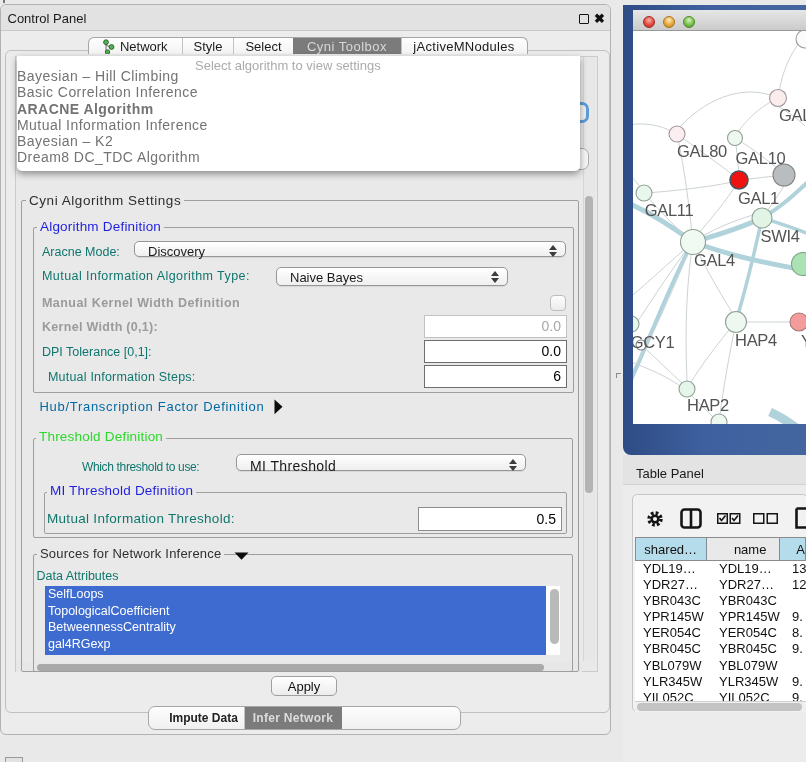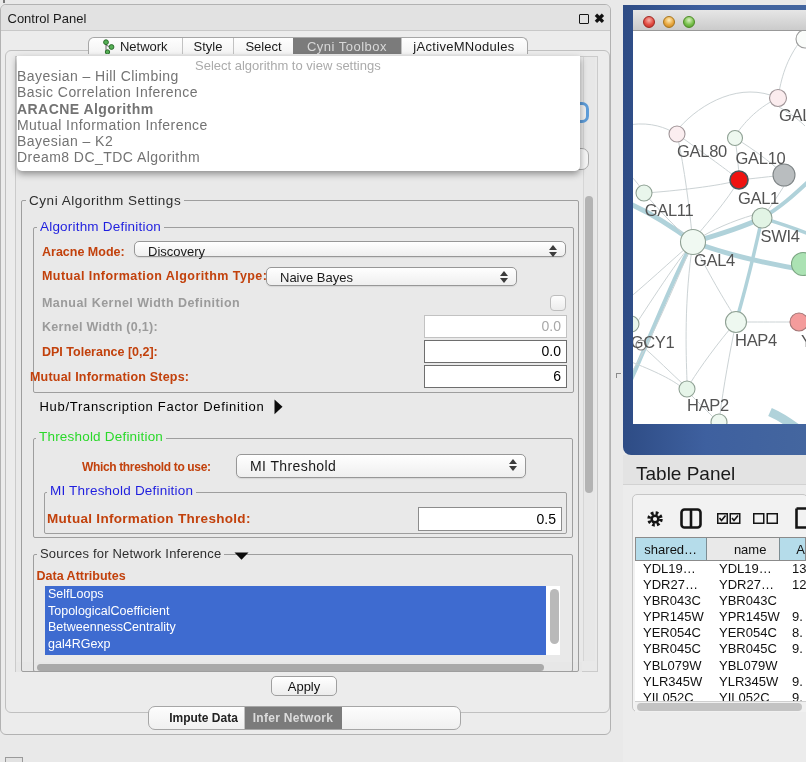--- a/index.html
+++ b/index.html
@@ -1,18 +1,18 @@
 <!DOCTYPE html>
 <html><head>
 <meta charset="utf-8">
 <style>
 * { margin:0; padding:0; box-sizing:border-box; }
 html,body { width:806px; height:762px; background:#e9e9e9; font-family:"Liberation Sans", sans-serif; overflow:hidden; position:relative; }
 .abs { position:absolute; }
-.lbl { position:absolute; line-height:16px; font-size:12.5px; font-weight:bold; color:#c2410c; white-space:nowrap; }
+.lbl { position:absolute; line-height:16px; font-size:12.5px; font-weight:normal; color:#0f766e; white-space:nowrap; }
 .glbl { position:absolute; line-height:16px; font-size:12.5px; font-weight:bold; color:#9b9b9b; white-space:nowrap; }
 .gtitle { position:absolute; line-height:14px; font-size:13.5px; letter-spacing:0.2px; color:#2e2e2e; background:#e9e9e9; padding:0 3px; white-space:nowrap; }
 .combo { position:absolute; border:1px solid #979797; border-radius:5px; background:linear-gradient(#ffffff,#f6f6f6 55%,#efefef); box-shadow:0 1px 1px rgba(0,0,0,0.08); }
 .combo .tx { position:absolute; left:13px; top:0; font-size:13px; color:#1a1a1a; }
 .arr { position:absolute; right:7px; width:9px; }
 .arr .up { width:0;height:0;border-left:4.5px solid transparent;border-right:4.5px solid transparent;border-bottom:5px solid #3c3c3c; margin-bottom:2px;}
 .arr .dn { width:0;height:0;border-left:4.5px solid transparent;border-right:4.5px solid transparent;border-top:5px solid #3c3c3c;}
 .fld { position:absolute; background:#fff; font-size:14px; color:#000; text-align:right; padding-right:5px; }
 .grp { position:absolute; border:1px solid #9e9e9e; border-radius:2px; }
 </style>
@@ -63,50 +63,50 @@
 <div class="lbl" style="left:42px;top:243.5px;">Aracne Mode:</div>
 <div class="combo" style="left:134px;top:241px;width:431.5px;height:16px;">
   <div class="tx" style="line-height:19px;">Discovery</div>
   <div class="arr" style="top:3px;">
       <div class="up"></div>
       <div class="dn"></div>
     </div>
 </div>
 
 <div class="lbl" style="left:42px;top:268px;letter-spacing:0.44px;">Mutual Information Algorithm Type:</div>
-<div class="combo" style="left:266px;top:266.5px;width:251px;height:19.5px;">
+<div class="combo" style="left:276px;top:266.5px;width:232px;height:19.5px;">
   <div class="tx" style="line-height:19px;">Naive Bayes</div>
   <div class="arr" style="top:3px;">
       <div class="up"></div>
       <div class="dn"></div>
     </div>
 </div>
 
 <div class="glbl" style="left:42px;top:294.5px;letter-spacing:0.45px;">Manual Kernel Width Definition</div>
 <div class="abs" style="left:550px;top:295px;width:16px;height:16px;border:1px solid #bdbdbd;border-radius:4px;background:linear-gradient(#fdfdfd,#ececec);"></div>
 
 <div class="glbl" style="left:42px;top:319px;letter-spacing:0.3px;">Kernel Width (0,1):</div>
 <div class="fld" style="left:424px;top:315px;width:143px;height:23px;border:1px solid #c2c2c2;line-height:21px;color:#a8a8a8;">0.0</div>
 
-<div class="lbl" style="left:42px;top:344px;">DPI Tolerance [0,2]:</div>
+<div class="lbl" style="left:42px;top:344px;">DPI Tolerance [0,1]:</div>
 <div class="fld" style="left:424px;top:340px;width:143px;height:23px;border:1.5px solid #6e6e6e;line-height:20px;">0.0</div>
 
-<div class="lbl" style="left:30px;top:369px;letter-spacing:0.2px;">Mutual Information Steps:</div>
+<div class="lbl" style="left:48px;top:369px;letter-spacing:0.2px;">Mutual Information Steps:</div>
 <div class="fld" style="left:424px;top:365px;width:143px;height:23px;border:1.5px solid #6e6e6e;line-height:20px;">6</div>
 
-<div class="abs" style="left:39.5px;top:399px;font-size:13px;letter-spacing:0.7px;line-height:16px;color:#000000;">Hub/Transcription Factor Definition</div>
+<div class="abs" style="left:39.5px;top:399px;font-size:13px;letter-spacing:0.7px;line-height:16px;color:#0369a1;">Hub/Transcription Factor Definition</div>
 <svg class="abs" style="left:274px;top:399px;" width="9" height="16" viewBox="0 0 9 16">
     <path d="M0.5,0.5 L8.5,7.7 L0.5,15.2 Z" fill="#0c0c0c"></path>
   </svg>
 
 <div class="grp" style="left:32.5px;top:438px;width:540.5px;height:100px;"></div>
 <div class="gtitle" style="left:36px;top:430px;color:#2ad92a;">Threshold Definition</div>
 
 <div class="lbl" style="left:82px;top:458.5px;font-size:12px;letter-spacing:-0.35px;">Which threshold to use:</div>
-<div class="combo" style="left:236px;top:453.5px;width:290px;height:24px;">
+<div class="combo" style="left:236px;top:453.5px;width:290px;height:17px;">
   <div class="tx" style="line-height:22px;font-size:14px;letter-spacing:0.4px;">MI Threshold</div>
   <div class="arr" style="top:4.5px;">
       <div class="up"></div>
       <div class="dn"></div>
     </div>
 </div>
 
 <div class="grp" style="left:43.5px;top:491.5px;width:523px;height:42px;"></div>
 <div class="gtitle" style="left:47px;top:484px;color:#1f1fdf;">MI Threshold Definition</div>
 
@@ -214,21 +214,21 @@
     <text x="147" y="211" text-anchor="middle">SWI4</text>
     <text x="19.5" y="317" text-anchor="middle">GCY1</text>
     <text x="123" y="315" text-anchor="middle">HAP4</text>
     <text x="168" y="316">YJ</text>
     <text x="75" y="380" text-anchor="middle">HAP2</text>
   </g>
 </svg>
 </div>
 
 <div class="abs" style="left:623px;top:455px;width:183px;height:30px;background:#e3e3e3;border-bottom:1px solid #d2d2d2;"></div>
-<div class="abs" style="left:636px;top:466px;font-size:19px;line-height:16px;color:#1a1a1a;">Table Panel</div>
+<div class="abs" style="left:636px;top:466px;font-size:13px;line-height:16px;color:#1a1a1a;">Table Panel</div>
 <div class="abs" style="left:623px;top:485px;width:183px;height:277px;background:#ececec;"></div>
 
 <div class="abs" style="left:631.5px;top:494px;width:176px;height:218px;background:#f2f2f2;border:1px solid #c6c6c6;border-radius:5px;"></div>
 
 <svg class="abs" style="left:646px;top:510px;" width="18" height="18" viewBox="0 0 18 18">
   <circle cx="9" cy="9" r="6" fill="none" stroke="#141414" stroke-width="3.4" stroke-dasharray="2.6 2.1"></circle>
   <circle cx="9" cy="9" r="4.6" fill="#141414"></circle>
   <circle cx="9" cy="9" r="2.1" fill="#f2f2f2"></circle>
 </svg>
 <svg class="abs" style="left:680px;top:508px;" width="22" height="21" viewBox="0 0 22 21">

